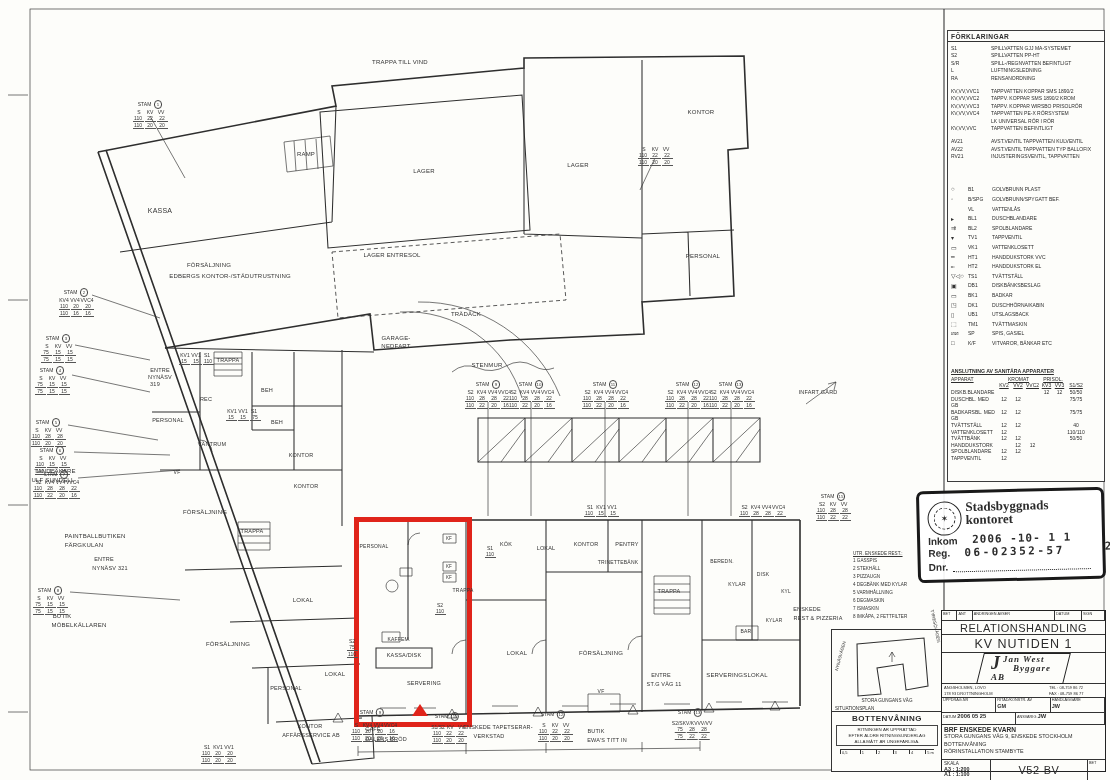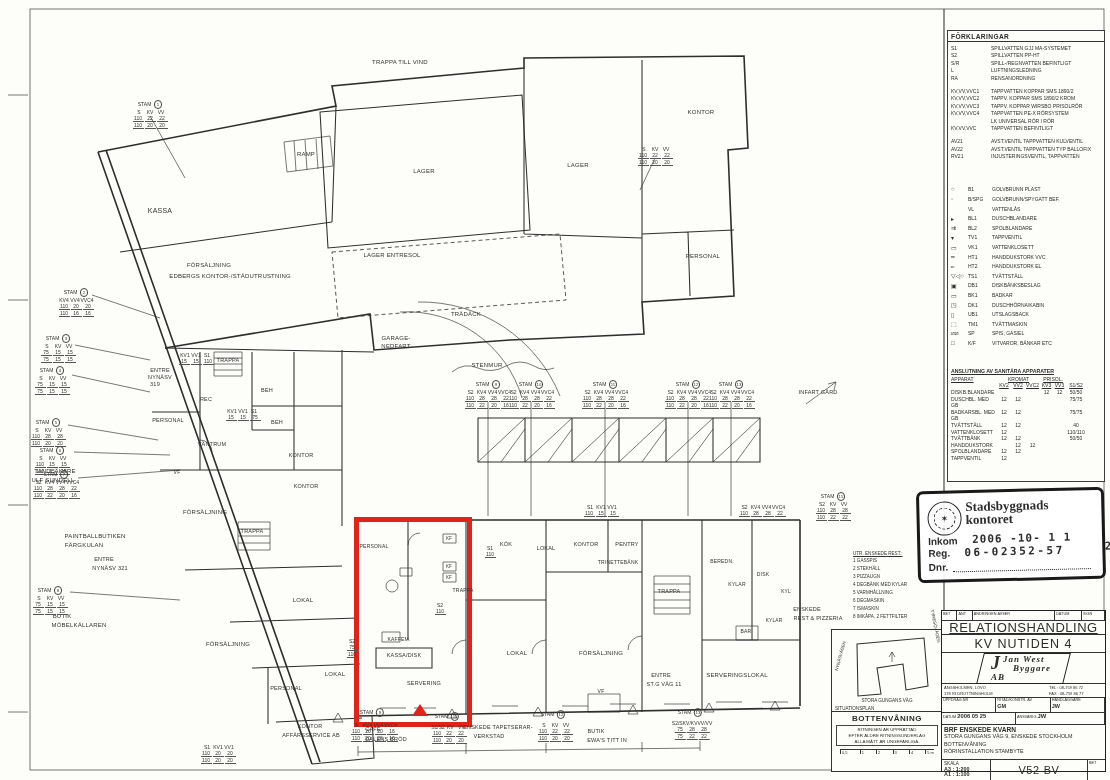--- a/index.html
+++ b/index.html
@@ -54,21 +54,21 @@
   #stamp .regno{position:absolute;left:44px;top:53px;font-size:11px;font-weight:bold;font-family:"DejaVu Sans Mono",monospace;letter-spacing:2.5px;}
   #stamp .dnr{position:absolute;left:8px;top:68px;font-size:10px;font-weight:bold;font-family:"Liberation Sans",sans-serif;}
   #stamp .dnrline{position:absolute;left:32px;top:78px;width:138px;border-bottom:1.5px dotted #222;}
   #stamp .stray{position:absolute;right:-9px;top:50px;font-size:11px;font-weight:bold;font-family:"DejaVu Sans Mono",monospace;}
   
   #tblock{position:absolute;left:941px;top:610px;width:163px;height:160px;border:1.3px solid #222;
          background:#fdfdfa;display:flex;flex-direction:column;}
   #tblock .r{border-bottom:1px solid #333;flex:none;position:relative;}
   #tbhead{height:9px;display:flex;font-size:3.8px;}
   #tbhead span{border-right:1px solid #333;padding:1px 0 0 1px;overflow:hidden;}
-  #relation{height:13px;display:flex;align-items:center;justify-content:center;font-size:13px;letter-spacing:.5px;text-decoration:underline;}
+  #relation{height:13px;display:flex;align-items:center;justify-content:center;font-size:11px;letter-spacing:.5px;}
   #kvname{height:17px;display:flex;align-items:center;justify-content:center;font-size:12.5px;letter-spacing:1px;}
   #logo{height:30px;display:flex;align-items:center;justify-content:center;}
   #logobox{transform:skewX(-14deg);border:1.6px solid #222;padding:1px 10px;}
   #logobox .lw{transform:skewX(14deg);font-style:italic;font-weight:bold;font-size:9px;line-height:9px;
         font-family:"Liberation Serif",serif;letter-spacing:1px;}
   #logobox .bigj{font-size:18px;float:left;margin-right:2px;line-height:16px;}
   #addr{height:13px;display:flex;font-size:4px;line-height:5.5px;}
   #addr .a{flex:1;padding:1px 0 0 2px;}
   #addr .b{width:56px;flex:none;padding-top:1px;}
   #midgrid{height:14px;display:flex;font-size:3.8px;}
@@ -690,21 +690,21 @@
 
   <div id="tblock">
     <div class="r" id="tbhead">
         <span style="width: 14px;">BET</span>
         <span style="width: 14px;">ANT</span>
         <span style="width: 84px;">ÄNDRINGEN AVSER</span>
         <span style="width: 26px;">DATUM</span>
         <span style="width: 22px;">SIGN</span>
       </div>
     <div class="r" id="relation">RELATIONSHANDLING</div>
-    <div class="r" id="kvname">KV NUTIDEN 4</div>
+    <div class="r" id="kvname">KV NUTIDEN 1</div>
     <div class="r" id="logo">
       <div id="logobox">
         <div class="lw">
           <span class="bigj">J</span>
           <span>Jan West</span><br>
           <span style="margin-left:10px">Byggare AB</span>
         </div>
       </div>
     </div>
     <div class="r" id="addr">

